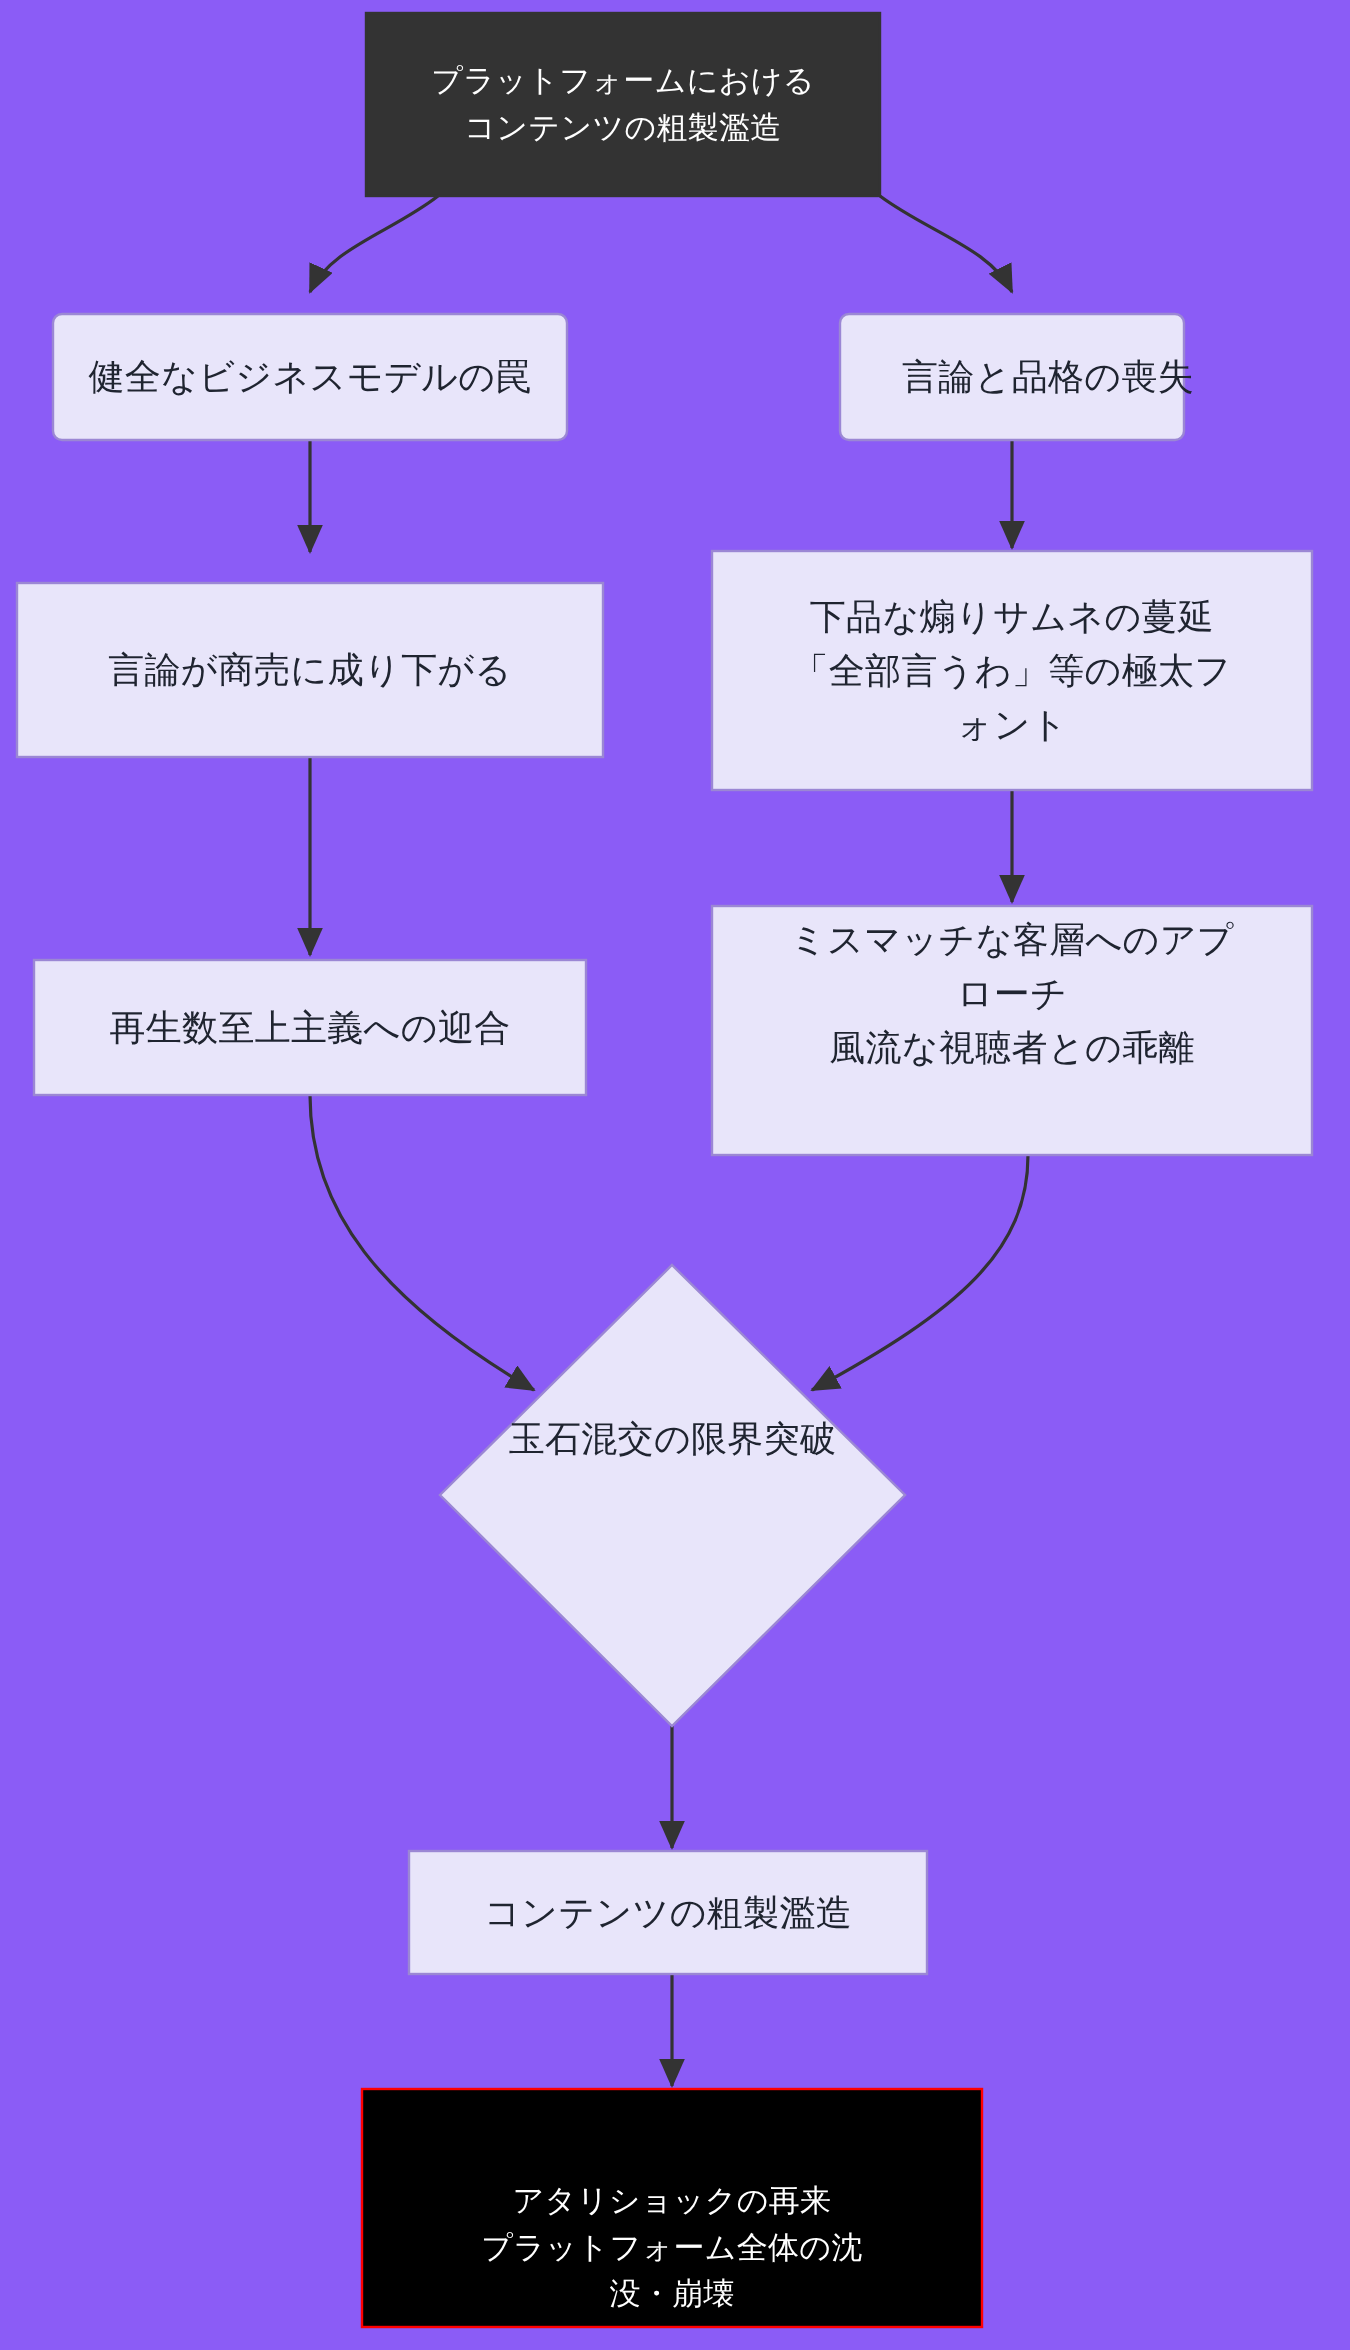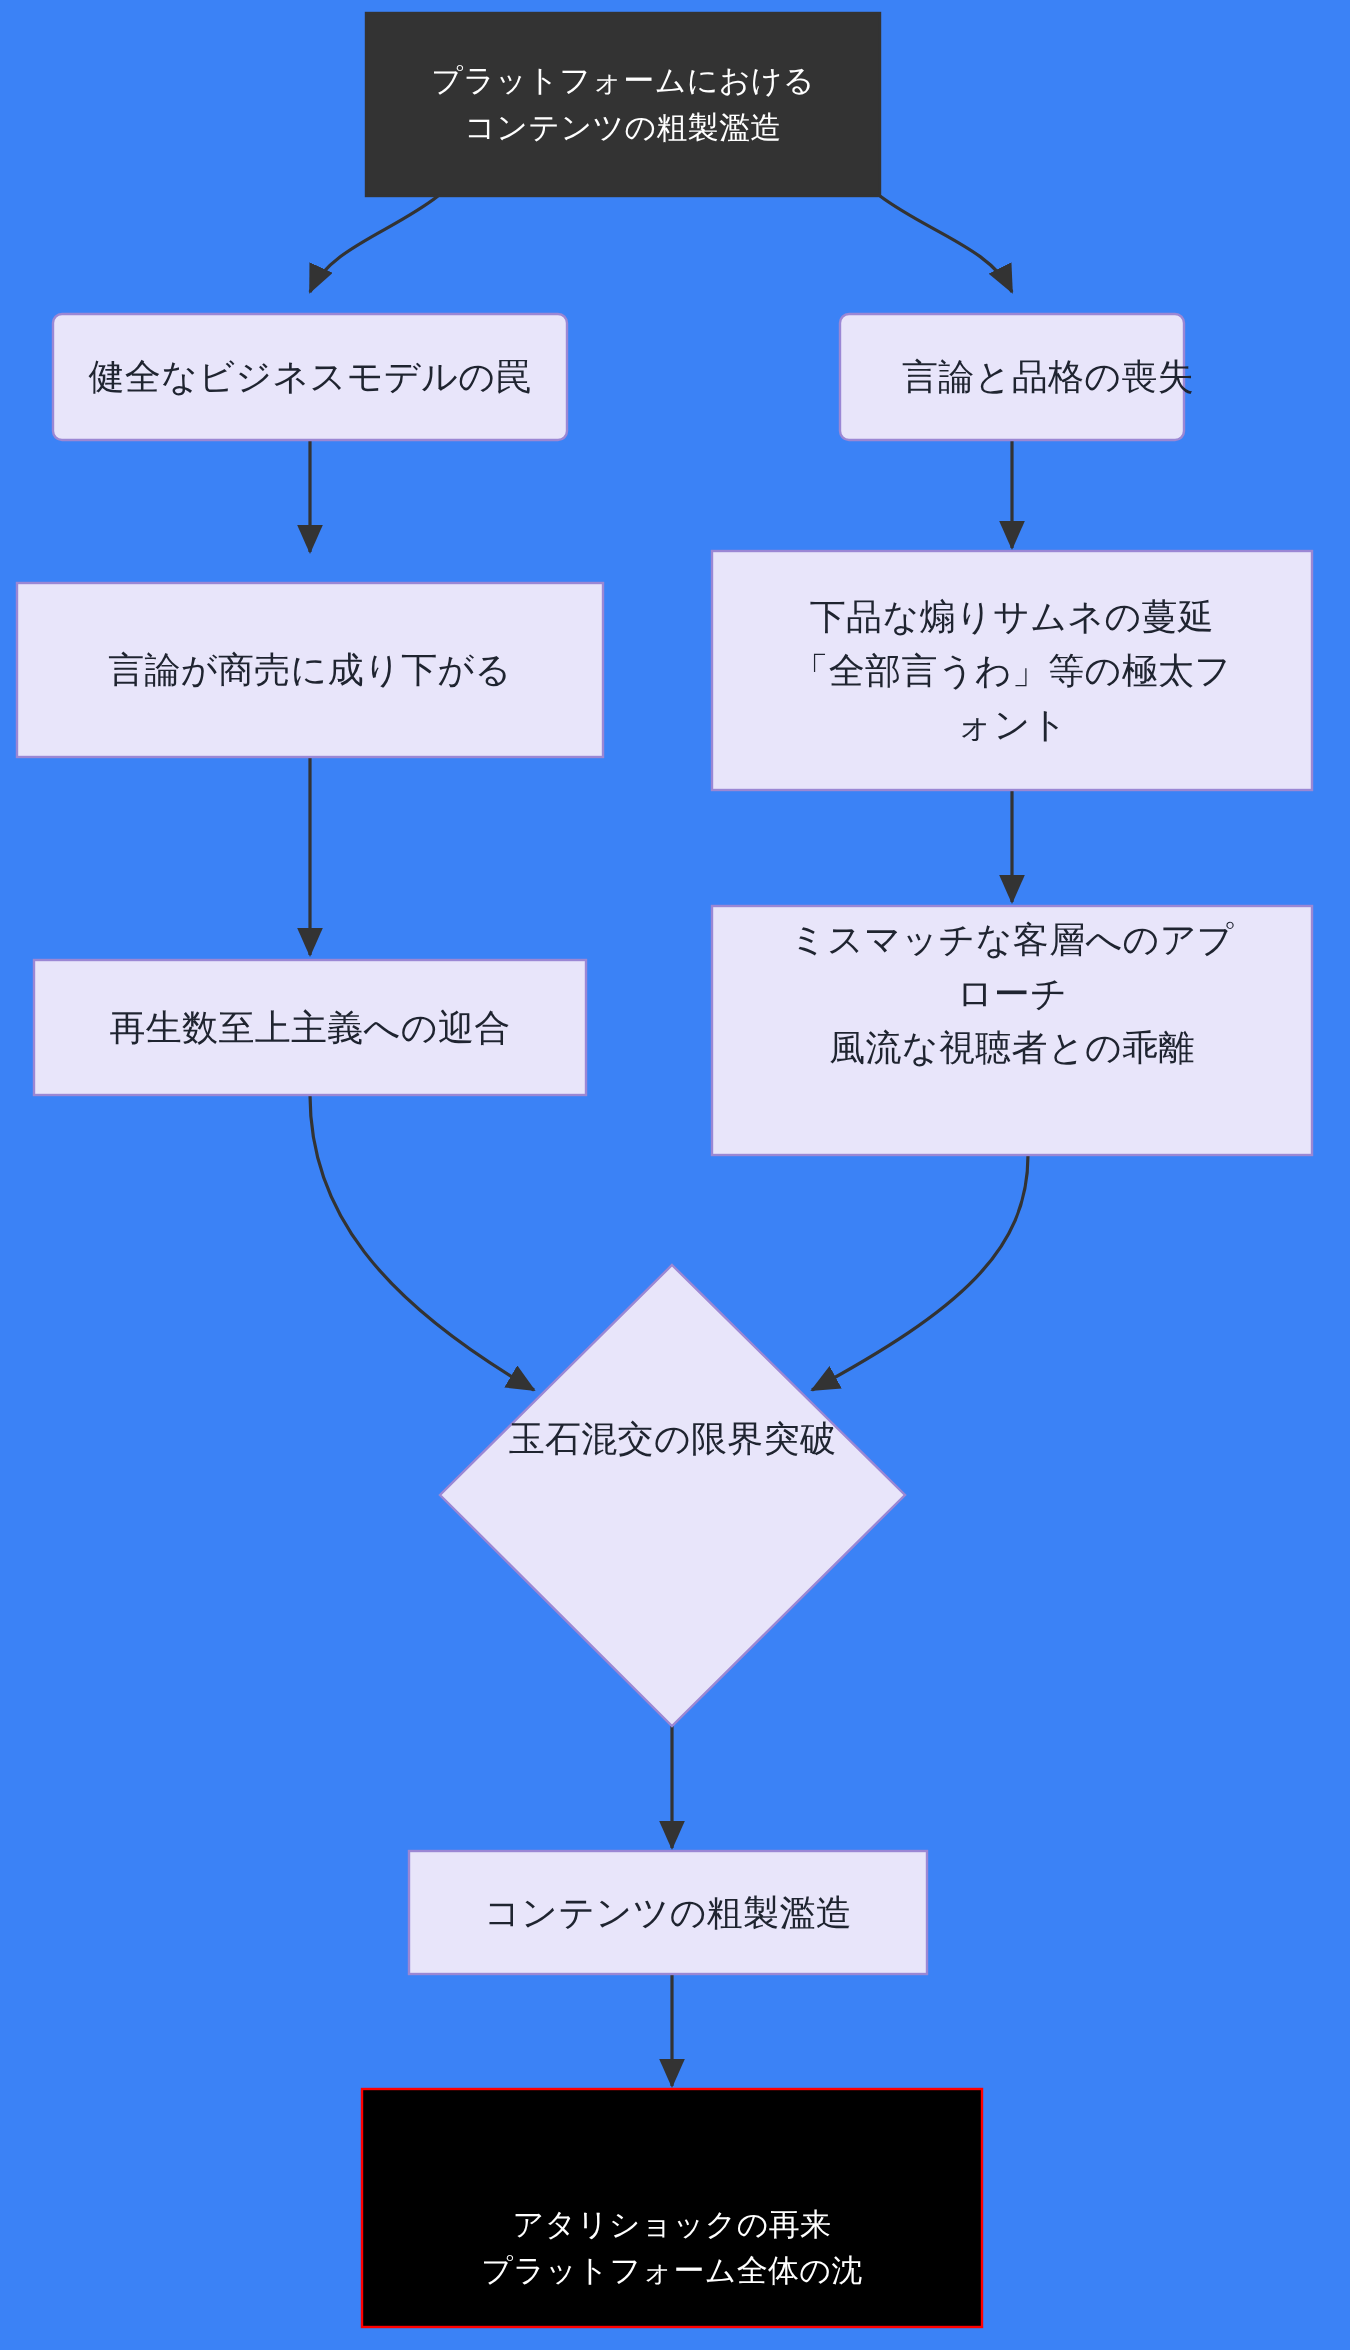--- a/index.html
+++ b/index.html
@@ -10,21 +10,21 @@
   body {
     width: 1350px;
     height: 2350px;
     font-family: "Liberation Sans", "DejaVu Sans", sans-serif;
     overflow: hidden;
   }
   #flowchart-root {
     position: relative;
     width: 1350px;
     height: 2350px;
-    background: #3b82f6;
+    background: #8b5cf6;
   }
   svg.flow-svg {
     position: absolute;
     top: 0;
     left: 0;
     width: 1350px;
     height: 2350px;
   }
   .edge-path {
     fill: none;
@@ -169,16 +169,17 @@
   <div class="node-label lbl-light" style="left:409px; top:1851px; width:518px; height:123px;">
     <span>
       <span>コンテンツの粗製濫造</span>
     </span>
   </div>
 
   <div class="node-label lbl-final" style="left:362px; top:2089px; width:620px; height:238px;margin-top:40px;">
     <span>
       <span>アタリショックの再来</span>
       <span>プラットフォーム全体の沈</span>
+      <span>没・崩壊</span>
     </span>
   </div>
 
 </div>
 
 </body></html>

